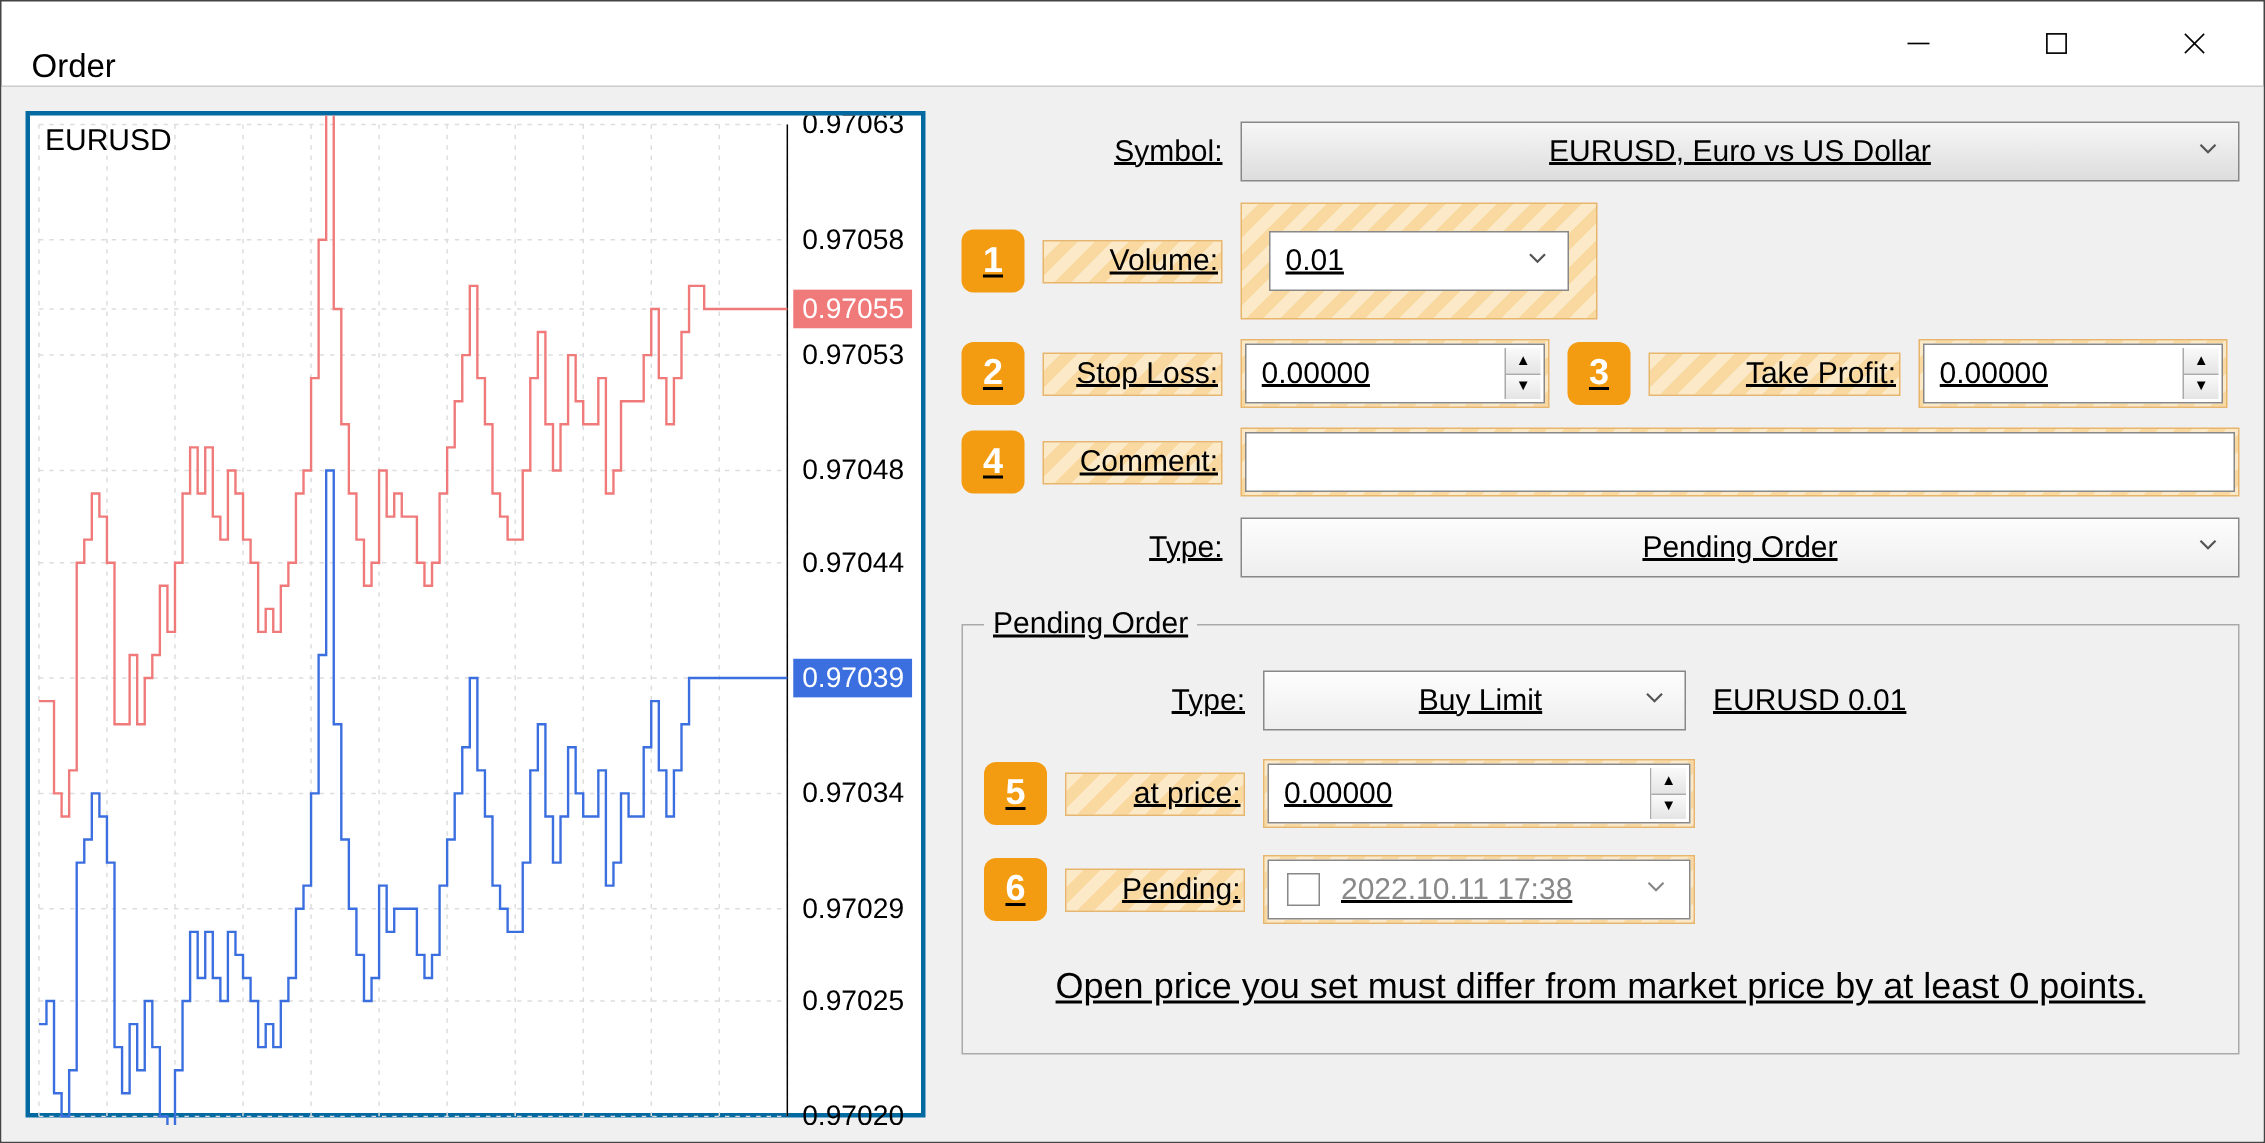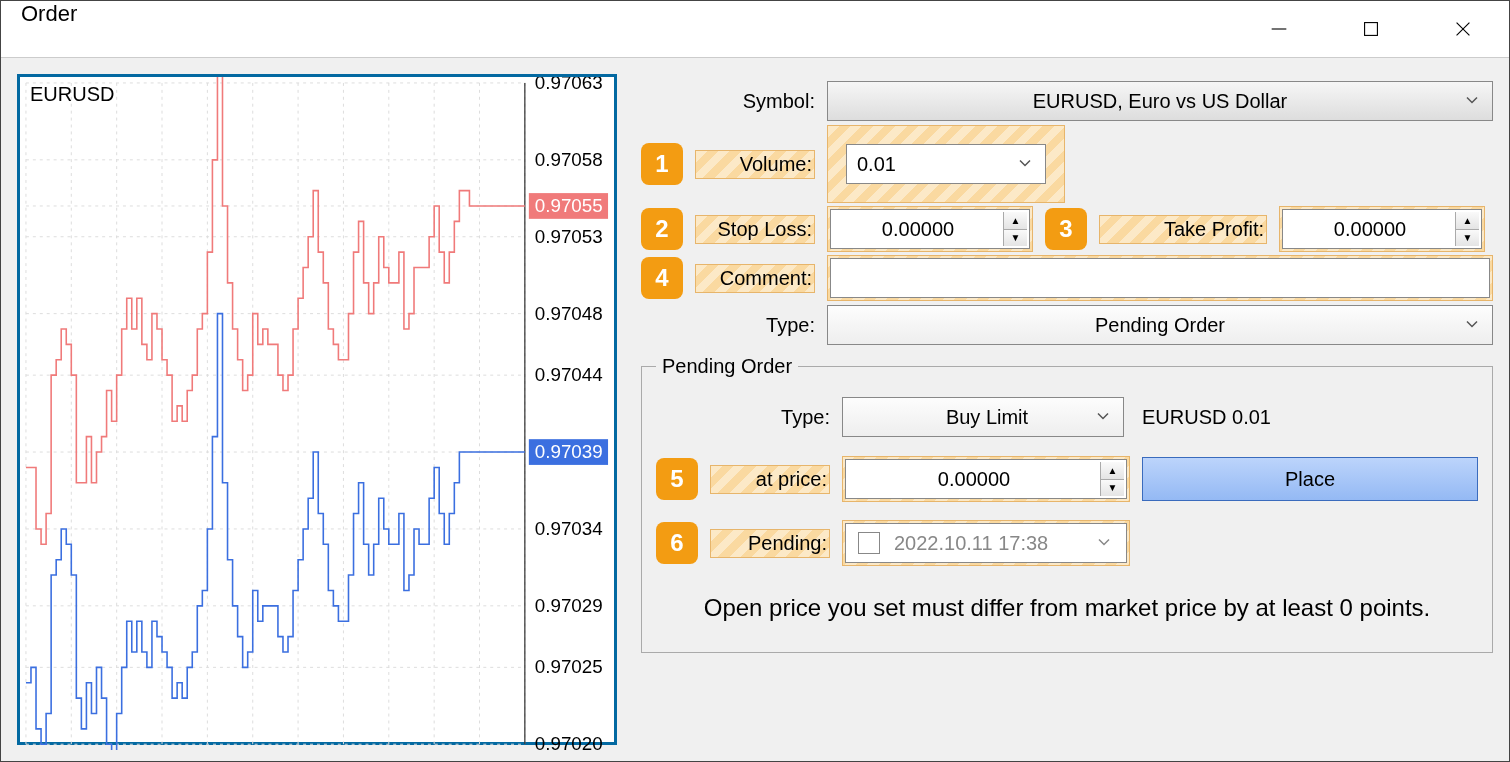--- a/index.html
+++ b/index.html
@@ -14,21 +14,21 @@
     width: 1510px;
     height: 762px;
     border: 1px solid #444;
     background: #fff;
     display: flex;
     flex-direction: column;
   }
   .titlebar {
     height: 57px;
     display: flex;
-    align-items: flex-start;
+    align-items: flex-end;
     padding: 0 0 0 20px;
     border-bottom: 1px solid #ccc;
   }
   .titlebar .title { flex: 1; font-size: 22px; }
   .titlebar .ctrls { display: flex; height: 100%; }
   .titlebar .ctrls > div {
     width: 92px;
     display: flex;
     align-items: center;
     justify-content: center;
@@ -54,22 +54,23 @@
     position: absolute;
     top: 6px; left: 10px;
     font-size: 20px;
   }
   .chart-svg { position: absolute; inset: 0; }
   
   .form {
     flex: 1;
     display: flex;
     flex-direction: column;
-    gap: 3px;
+    gap: 13px;
     padding-top: 6px;
+    text-decoration: underline;
   }
   .row { display: flex; align-items: center; gap: 12px; }
   .callout {
     width: 42px; height: 42px;
     border-radius: 8px;
     background: #F39C12;
     color: #fff;
     font-weight: 600;
     font-size: 24px;
     display: flex; align-items: center; justify-content: center;
@@ -106,21 +107,21 @@
   .select.grey { background: linear-gradient(#f6f6f6,#ddd); }
   .select .chev {
     position: absolute; right: 12px; top: 50%; transform: translateY(-50%);
   }
   .numbox {
     width: 200px;
     position: relative;
   }
   .numbox input {
     border: none; outline: none; width: 100%; height: 100%;
-    text-align: center; padding: 0 34px 0 10px; font-size: 20px;
+    text-align: left; padding: 0 34px 0 10px; font-size: 20px;
     background: transparent;
     font-family: inherit;
   }
   .numbox .steppers {
     position: absolute; right: 2px; top: 2px; bottom: 2px; width: 24px;
     display: flex; flex-direction: column;
     border-left: 1px solid #aaa;
   }
   .numbox .steppers > div { flex: 1; display: flex; align-items: center; justify-content: center; font-size: 10px; background: linear-gradient(#fafafa,#e4e4e4); }
   .numbox .steppers > div:first-child { border-bottom: 1px solid #aaa; }
@@ -331,23 +332,20 @@
           <div class="lbl highlight">at price:</div>
           <div class="highlight">
               <div class="numbox" style="width:282px;">
             <input value="0.00000" style="">
             <div class="steppers">
                   <div>▲</div>
                   <div>▼</div>
                 </div>
           </div>
             </div>
-          <div class="place-btn">
-            <span>Place</span>
-          </div>
         </div>
 
         <div class="row">
           <div class="callout">6</div>
           <div class="lbl highlight">Pending:</div>
           <div class="highlight">
               <div class="datebox">
             <span class="chk"></span>
             <span>2022.10.11 17:38</span>
             <span class="chev"><svg class="chevd" viewBox="0 0 16 16">

